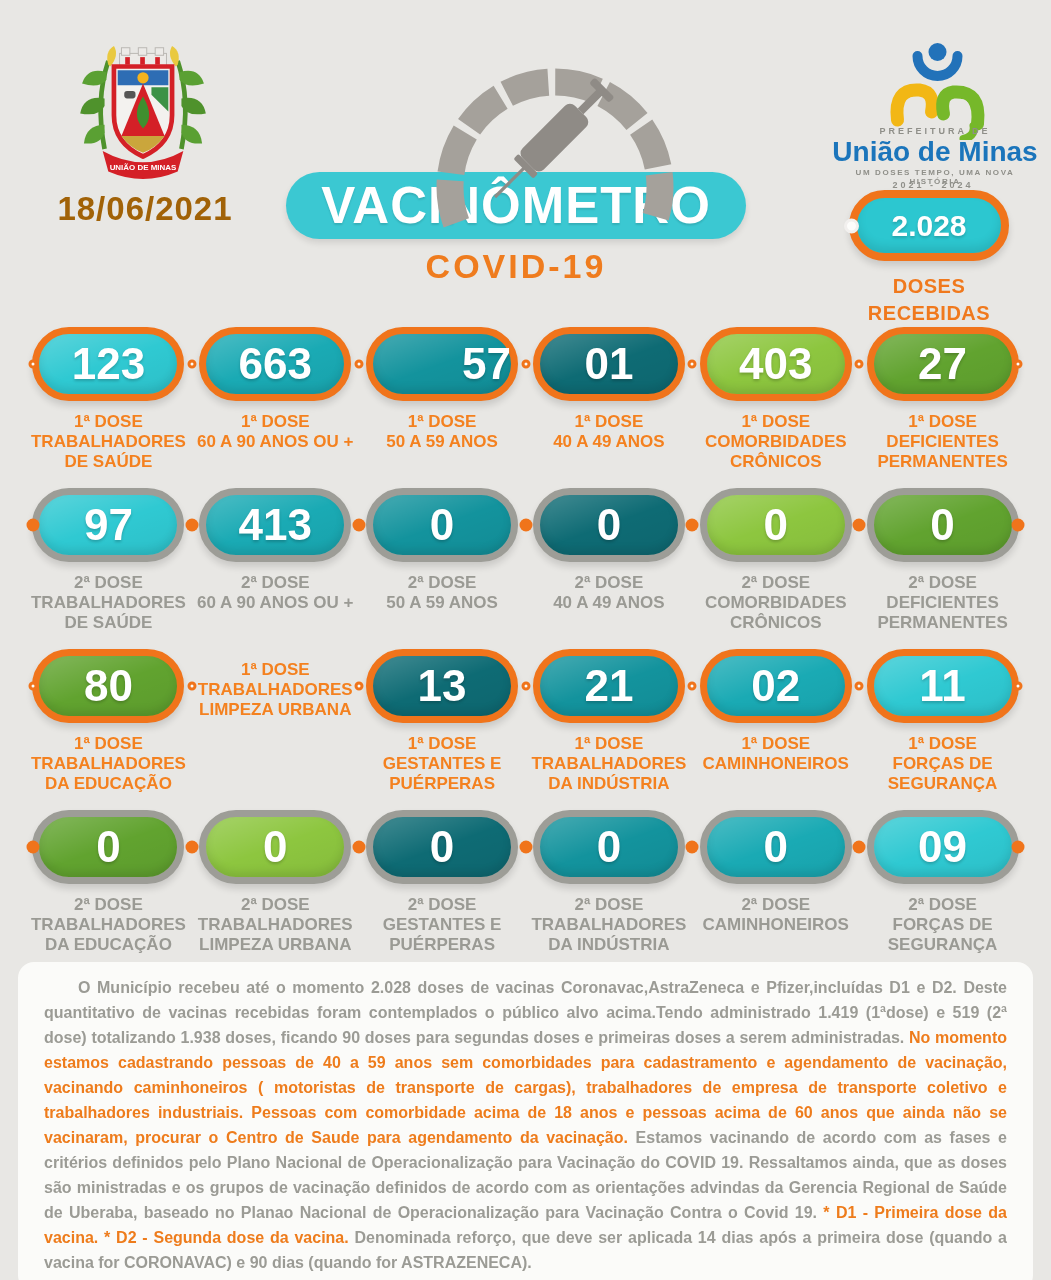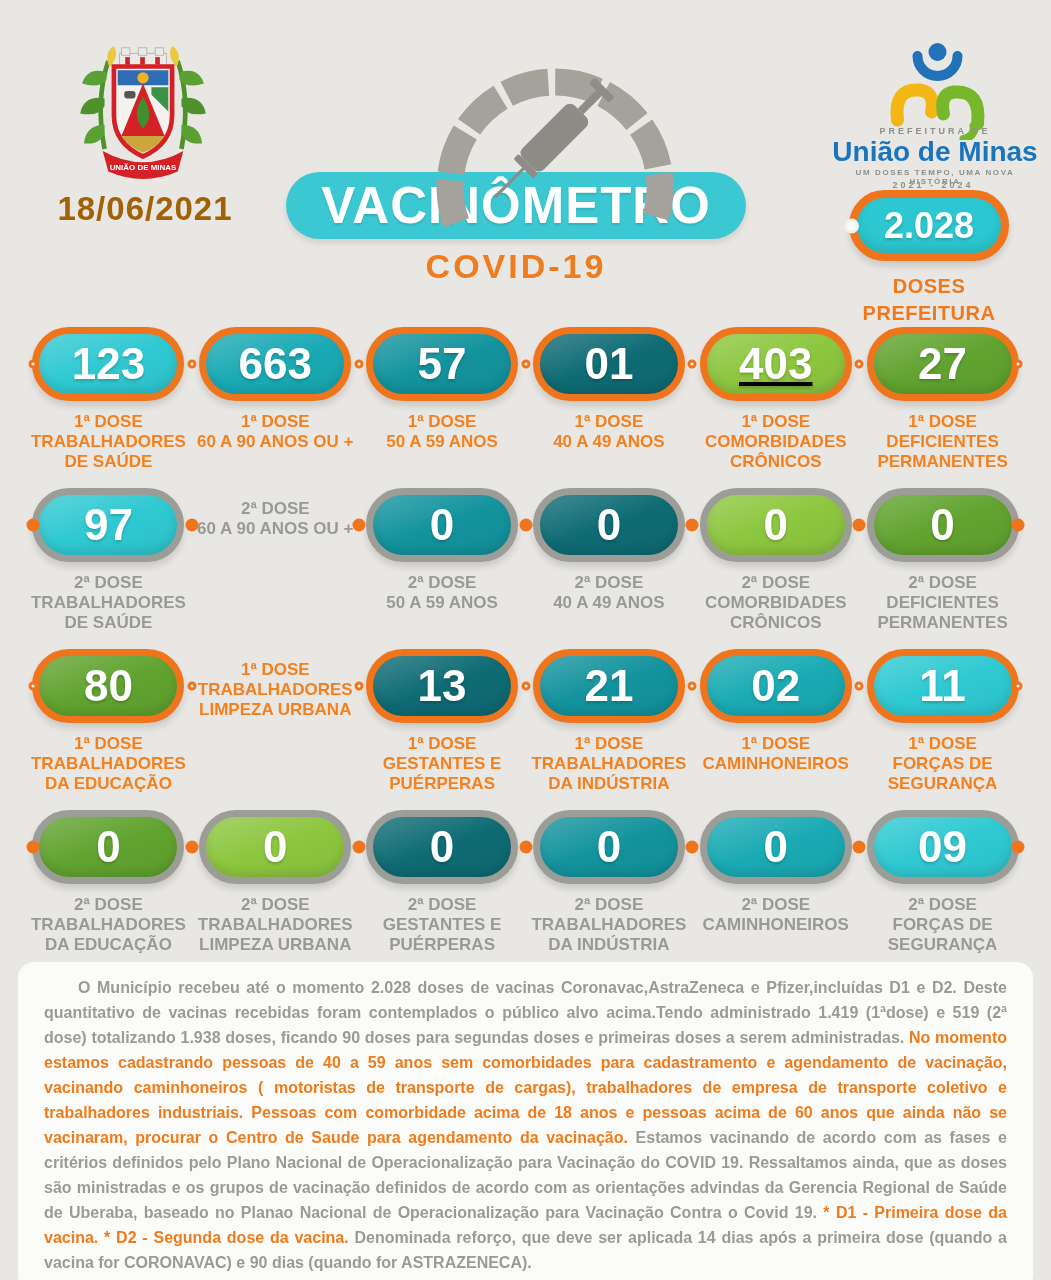--- a/index.html
+++ b/index.html
@@ -56,21 +56,21 @@
     background:#2cc7d0; border:8px solid #f0741b; border-radius:36px;
     display:flex; align-items:center; justify-content:center;
     box-shadow:inset 0 -6px 10px rgba(0,0,0,0.10), 0 5px 7px rgba(0,0,0,0.13);
   }
   .received-pill::before {
     content:""; position:absolute; left:-13px; top:50%;
     width:9px; height:9px; border-radius:50%;
     background:#fdfdfb; border:3px solid #f2f0ee; transform:translateY(-50%);
   }
   .received-value {
-    color:#fff; font-size:36px; font-weight:bold;
+    color:#fff; font-size:30px; font-weight:bold;
     text-shadow:0 2px 3px rgba(0,0,0,0.18);
   }
   .received-label {
     position:absolute; left:838px; top:273px; width:182px;
     text-align:center; color:#f0791d; font-size:20px; font-weight:bold;
     line-height:1.35; letter-spacing:0.5px;
   }
 
   
   .grid { position:absolute; left:25px; top:327px; width:1001px; }
@@ -191,21 +191,21 @@
   </g>
 </svg>
 <div class="logo-pretitle">PREFEITURA DE</div>
 <div class="logo-name">União de Minas</div>
 <div class="logo-tagline">UM DOSES TEMPO, UMA NOVA HISTÓRIA</div>
 <div class="logo-term">2021 - 2024</div>
 
 <div class="received-pill">
   <span class="received-value">2.028</span>
 </div>
-<div class="received-label">DOSES PREFEITURA</div>
+<div class="received-label">DOSES RECEBIDAS</div>
 
 <div class="grid">
     <div class="grid-row primary">
     <div class="cells">
         <div class="cell">
     <div class="pill" style="background-color: rgb(47, 201, 210);">
       <span class="value">123</span>
     </div>
     <div class="label">
       <span class="dose">1ª DOSE</span><br>
@@ -215,39 +215,39 @@
         <div class="cell">
     <div class="pill" style="background-color: rgb(26, 170, 180);">
       <span class="value">663</span>
     </div>
     <div class="label">
       <span class="dose">1ª DOSE</span><br>
       <span class="group">60 A 90 ANOS OU +</span>
     </div>
   </div>
         <div class="cell">
-    <div class="pill" style="background-color: rgb(19, 147, 157);">
+    <div class="pill" style="background-color: rgb(19, 147, 157); justify-content: flex-end;">
       <span class="value">57</span>
     </div>
     <div class="label">
       <span class="dose">1ª DOSE</span><br>
       <span class="group">50 A 59 ANOS</span>
     </div>
   </div>
         <div class="cell">
     <div class="pill" style="background-color: rgb(14, 107, 116);">
       <span class="value">01</span>
     </div>
     <div class="label">
       <span class="dose">1ª DOSE</span><br>
       <span class="group">40 A 49 ANOS</span>
     </div>
   </div>
         <div class="cell">
-    <div class="pill" style="background-color: rgb(141, 198, 63); text-decoration: underline;">
+    <div class="pill" style="background-color: rgb(141, 198, 63);">
       <span class="value">403</span>
     </div>
     <div class="label">
       <span class="dose">1ª DOSE</span><br>
       <span class="group">COMORBIDADES CRÔNICOS</span>
     </div>
   </div>
         <div class="cell">
     <div class="pill" style="background-color: rgb(97, 163, 47);">
       <span class="value">27</span>
@@ -271,20 +271,23 @@
         <div class="cell">
     <div class="pill" style="background-color: rgb(47, 201, 210);">
       <span class="value">97</span>
     </div>
     <div class="label">
       <span class="dose">2ª DOSE</span><br>
       <span class="group">TRABALHADORES DE SAÚDE</span>
     </div>
   </div>
         <div class="cell">
+    <div class="pill" style="background-color: rgb(26, 170, 180);">
+      <span class="value">413</span>
+    </div>
     <div class="label">
       <span class="dose">2ª DOSE</span><br>
       <span class="group">60 A 90 ANOS OU +</span>
     </div>
   </div>
         <div class="cell">
     <div class="pill" style="background-color: rgb(19, 147, 157);">
       <span class="value">0</span>
     </div>
     <div class="label">

